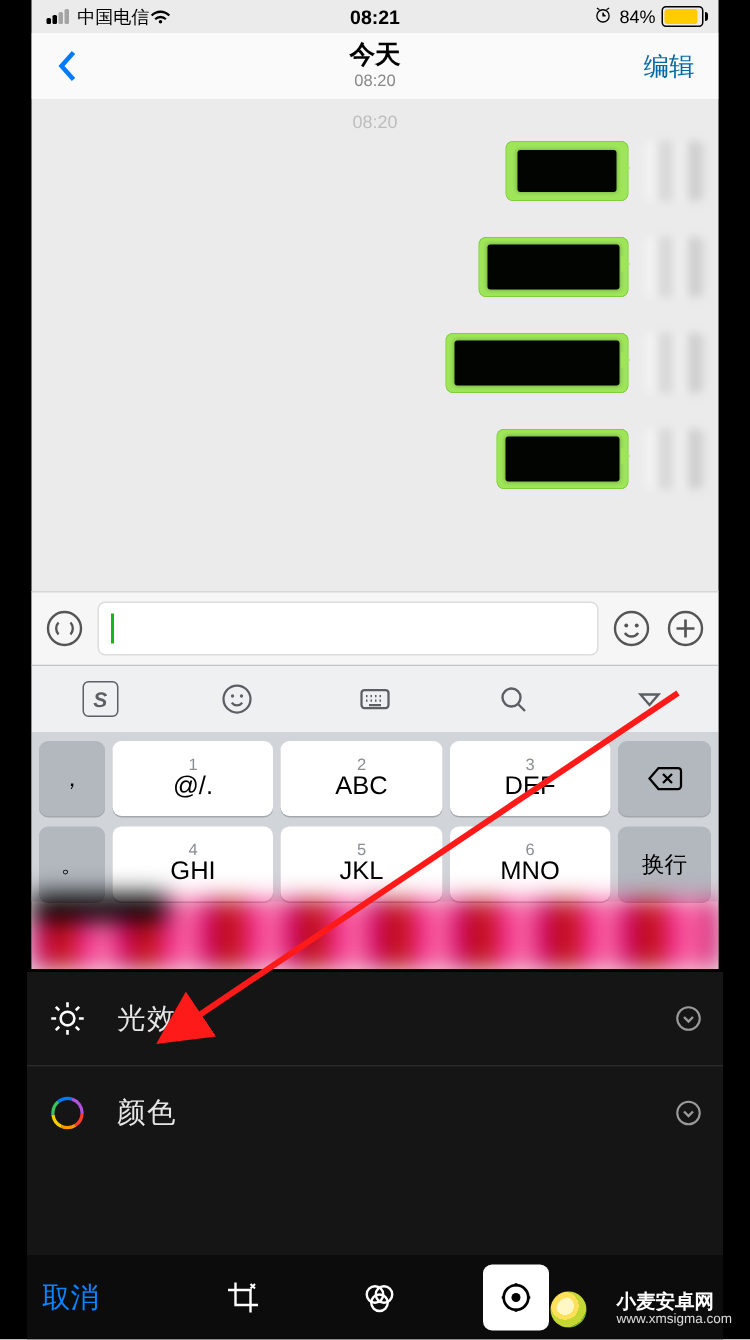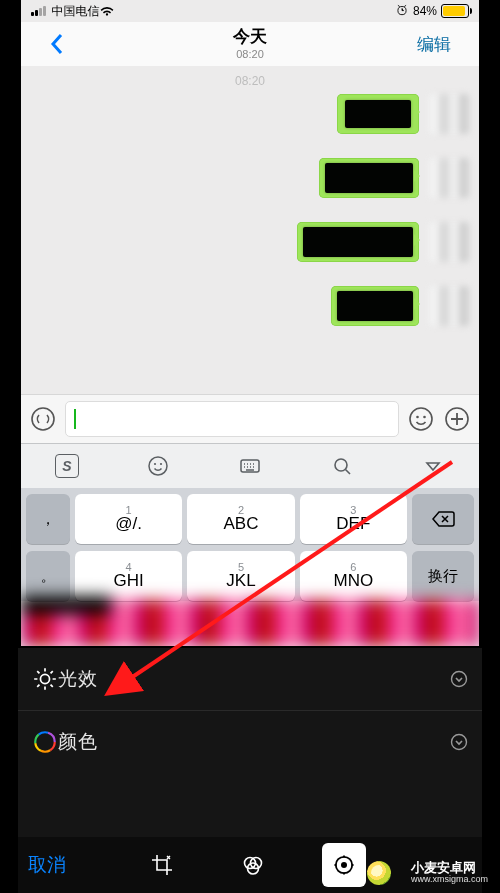--- a/index.html
+++ b/index.html
@@ -24,21 +24,21 @@
   .status .sig span { width:2.5px; background:#000; border-radius:1px;} 
   .status .carrier { font-size:12px; margin-right:0; }
   .status .wifi svg { width:14px; height:14px; display:block; }
   .status .time { position:absolute; left:0; right:0; text-align:center; font-weight:600; font-size:13px;}
   .status .right { margin-left:auto; display:flex; align-items:center; gap:4px;}
   .status .batwrap { display:flex; align-items:center; }
   .status .bat { position:relative; width:26px; height:12px; border:1px solid #000; border-radius:3px; }
   .status .bat .fill { position:absolute; left:1px; top:1px; bottom:1px; background:#ffcc00; border-radius:2px;}
   .status .bat .nub { position:absolute; right:-4px; top:3px; width:2.5px; height:6px; background:#000; border-radius:0 2px 2px 0;}
   
-  .nav { position:relative; height:44px; display:flex; align-items:center; padding:0 28px; background:#fafafa;}
+  .nav { position:relative; height:44px; display:flex; align-items:center; padding:0 16px; background:#fafafa;}
   .nav .back { color:#007aff; }
   .nav .back svg { width:16px; height:24px; display:block; stroke:#007aff; stroke-width:3; fill:none; }
   .nav .center { position:absolute; left:0; right:0; text-align:center; line-height:1.1;}
   .nav .center .t1 { font-size:17px; font-weight:600; color:#000;}
   .nav .center .t2 { font-size:11px; color:#888; margin-top:1px;}
   .nav .edit { margin-left:auto; color:#0369a1; font-size:17px; z-index:2;}
   
   .chat { position:relative; height:328px; }
   .chat .ts  { text-align:center; color:#bdbdbd; font-size:12px; padding-top:8px;}
   .msg-row { position:absolute; right:10px; display:flex; align-items:center; }
@@ -101,21 +101,21 @@
   }
   
   .arrow { position:absolute; left:0; top:0; width:500px; height:893px; pointer-events:none; }
   
   .editor{
     position:absolute; left:18px; right:18px; top:648px; bottom:56px;
     background:#151515; color:#fff;
   }
   .editor .opt{
     height:62px; border-bottom:1px solid #2a2a2a;
-    display:flex; align-items:center; padding:0 14px; gap:0;
+    display:flex; align-items:center; padding:0 14px; gap:20px;
     font-size:19px; color:#e6e6e6; letter-spacing:1px;
   }
   .editor .opt:last-child{border-bottom:none;}
   .editor .opt .chev { margin-left:auto; }
   .editor .opt .chev svg{ width:18px;height:18px; display:block;}
   .editor svg.icon { width:26px; height:26px; }
   
   .toolbar {
     position:absolute; left:18px; right:18px; bottom:0; height:56px;
     background:#0c0c0c; display:flex; align-items:center; padding:0 10px;text-align:center;
@@ -156,20 +156,21 @@
           <span style="height:6px"></span>
         <span style="height:8px;opacity:.3"></span>
           <span style="height:10px;opacity:.3"></span>
       </div>
       <span class="carrier">中国电信</span>
       <span class="wifi">
         <svg viewBox="0 0 24 24">
             <path fill="#000" d="M12 20a2 2 0 1 0 0-4 2 2 0 0 0 0 4zm0-6c2 0 3.8.8 5.2 2.1l1.8-1.8A10 10 0 0 0 12 11a10 10 0 0 0-7 3.3l1.8 1.8A7.3 7.3 0 0 1 12 14zm0-6c3.6 0 6.8 1.4 9.2 3.8l1.8-1.8A15 15 0 0 0 12 5 15 15 0 0 0 1 10l1.8 1.8A12.9 12.9 0 0 1 12 8z"></path>
           </svg>
       </span>
+      <div class="time">08:21</div>
       <div class="right">
         <span>
           <svg width="14" height="14" viewBox="0 0 24 24">
               <circle cx="12" cy="13" r="7" fill="none" stroke="#000" stroke-width="1.5"></circle>
               <path stroke="#000" stroke-width="1.5" d="M12 9v4h3M5 4l3 2M19 4l-3 2"></path>
             </svg>
         </span>
         <span>84%</span>
         <span class="batwrap">
           <span class="bat">

